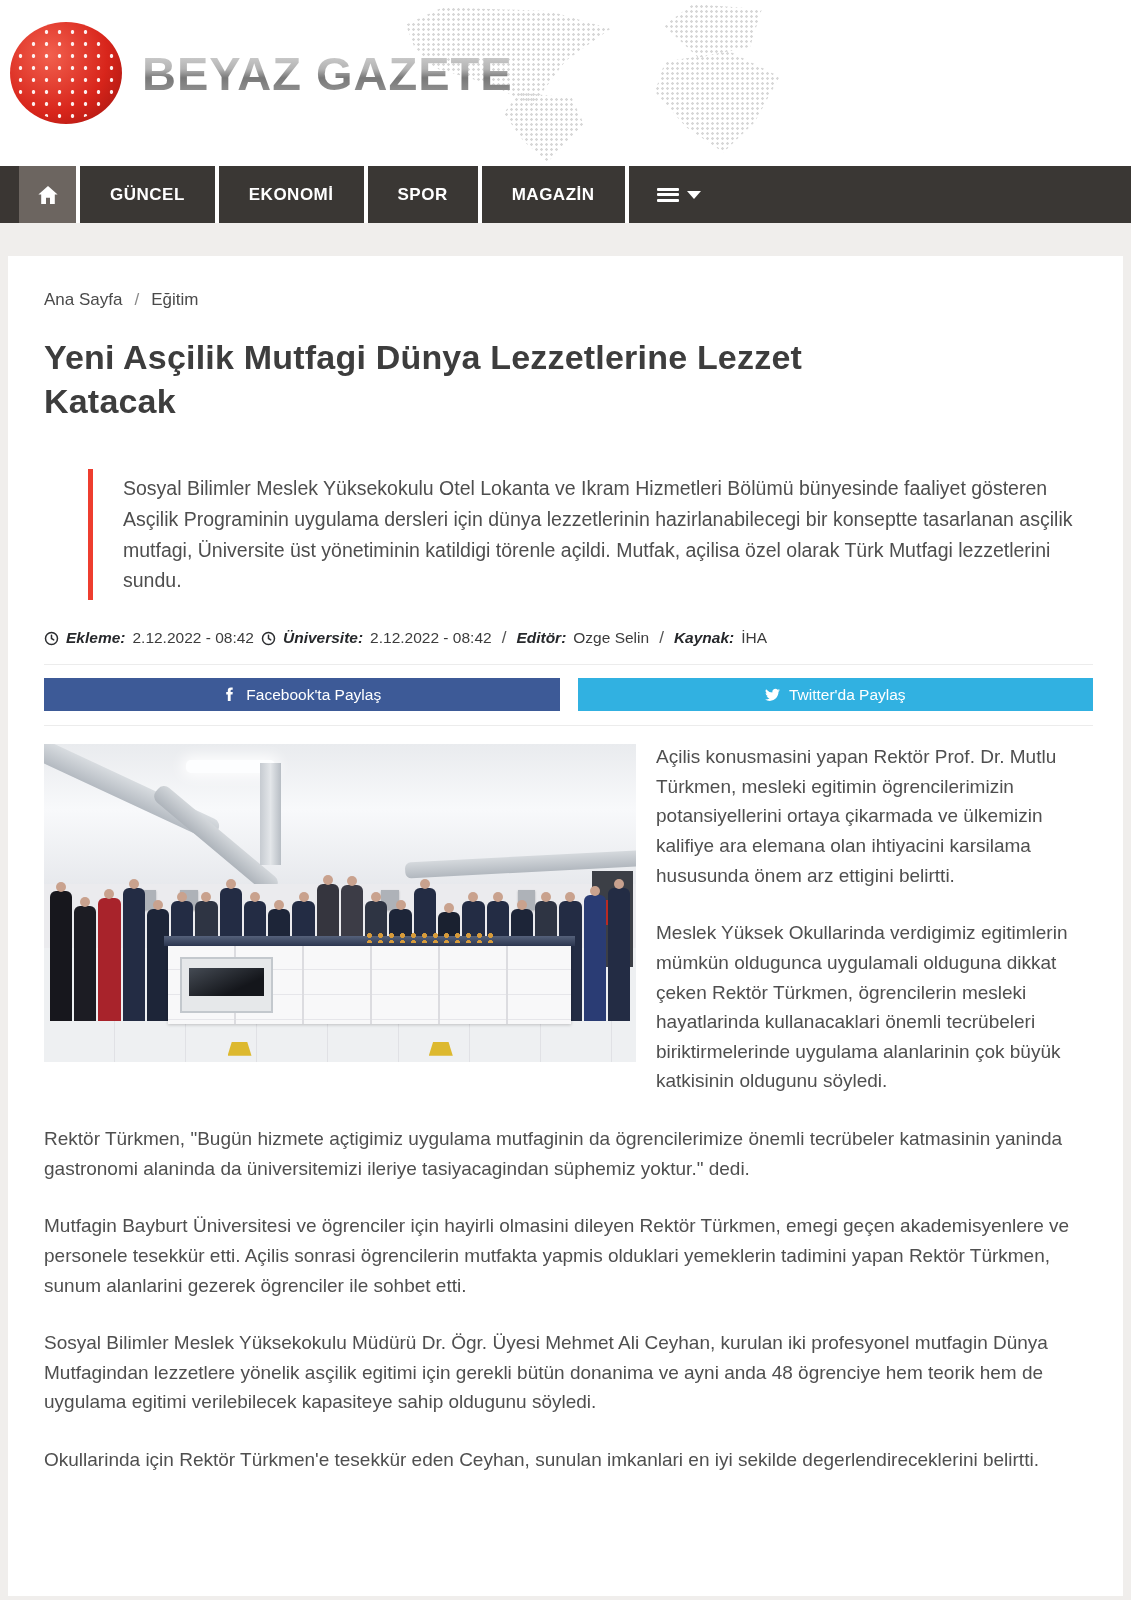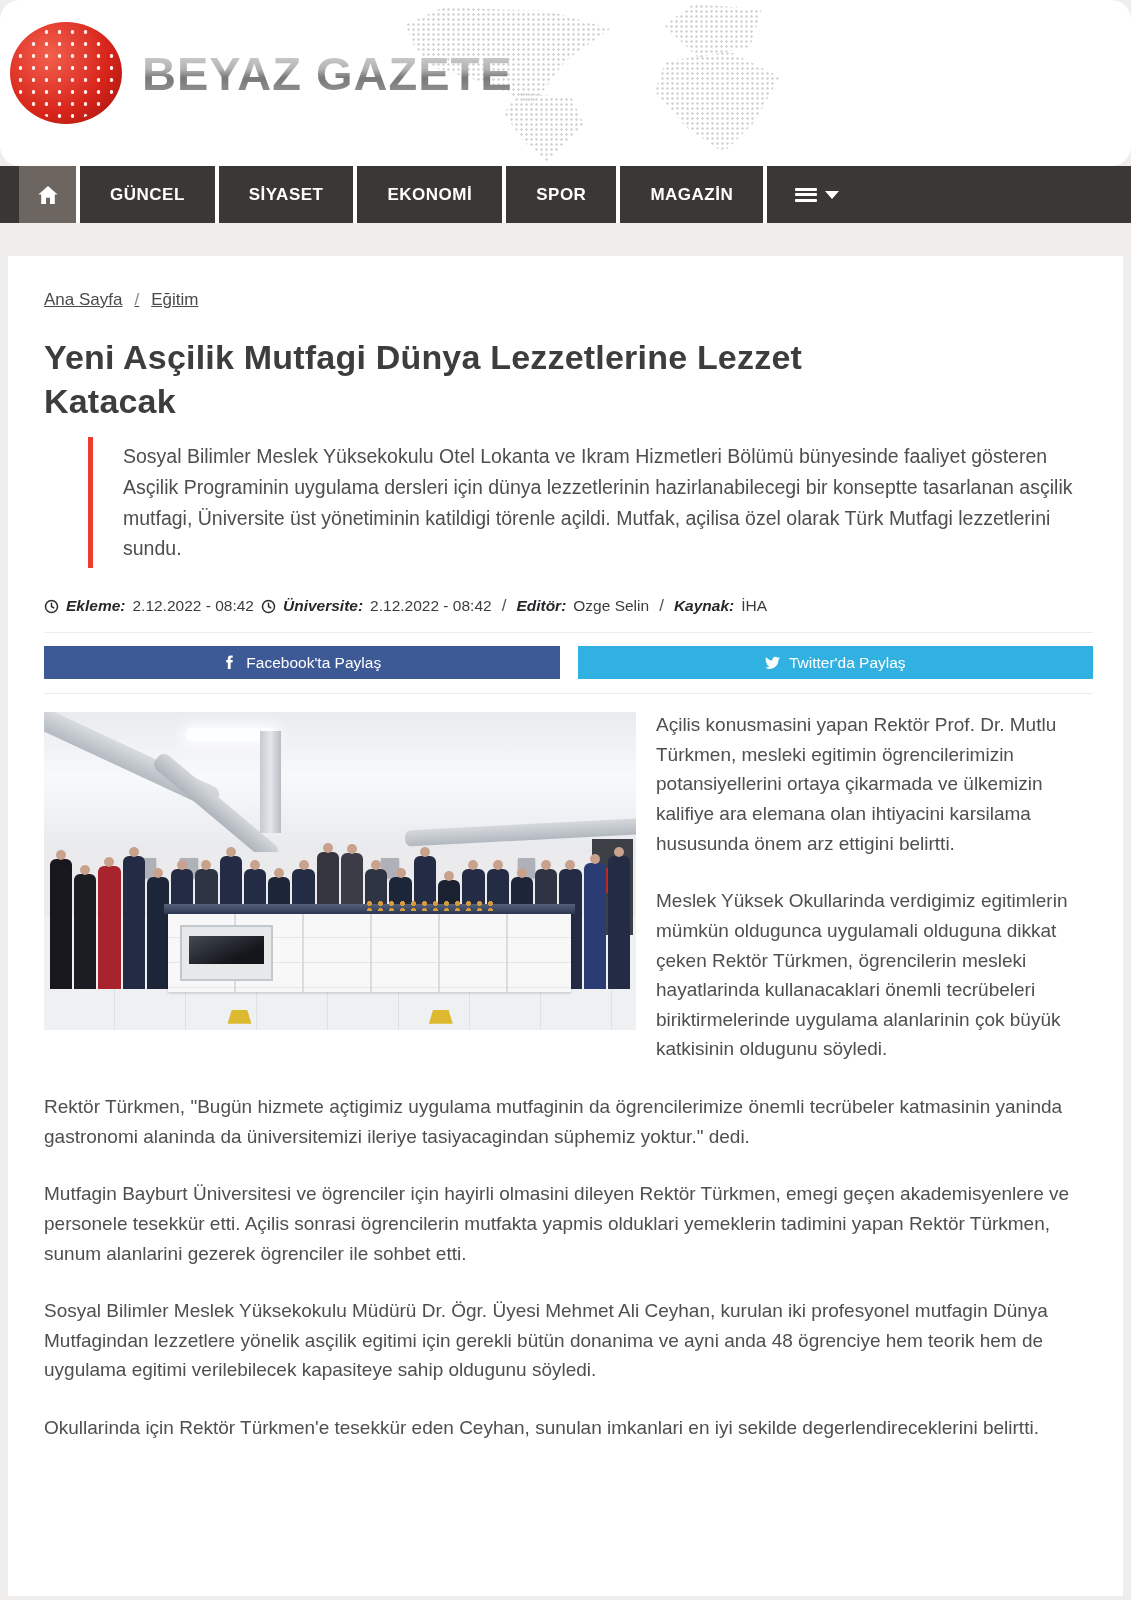--- a/index.html
+++ b/index.html
@@ -3,21 +3,21 @@
 <meta charset="utf-8">
 <style>
   * { box-sizing: border-box; margin: 0; padding: 0; }
   html,body { background:#f0eeec; }
   body {
     width:1131px; height:1600px; margin:0 auto; overflow:hidden;
     font-family:"Liberation Sans", sans-serif; color:#4b4b4b;
   }
 
   
-  .site-header { position:relative; background:#fff; height:166px; overflow:hidden;border-radius:20px; }
+  .site-header { position:relative; background:#fff; height:166px; overflow:hidden; }
   .brand { position:absolute; left:10px; top:22px; display:flex; align-items:center; gap:20px; }
   .logo-globe {
     width:112px; height:102px; border-radius:50%;
     background:radial-gradient(circle at 35% 32%, #f2604e, #d8251b 58%, #9c130e);
     position:relative; overflow:hidden; flex:0 0 auto;
   }
   .logo-globe::after{
     content:""; position:absolute; inset:4px; border-radius:50%;
     background-image:radial-gradient(circle, rgba(255,255,255,.92) 1.6px, transparent 2.1px);
     background-size:13px 12px;
@@ -56,27 +56,27 @@
     cursor:pointer;
   }
   .nav-more { background:#3a3734; flex:1; display:flex; align-items:center; gap:8px; padding:0 0 0 28px; cursor:pointer; }
   .burger { width:22px; height:14px; display:flex; flex-direction:column; justify-content:space-between; }
   .burger b { height:3px; background:#fff; border-radius:1px; }
   .caret { width:0; height:0; border-left:7px solid transparent; border-right:7px solid transparent; border-top:8px solid #fff; }
 
   
   .card { background:#fff; margin:33px 8px 0; padding:30px 30px 40px 36px; min-height:1340px; }
 
-  .breadcrumb { display:flex; gap:12px; font-size:17px; color:#4a4a4a; margin:4px 0 26px;text-decoration:underline; }
+  .breadcrumb { display:flex; gap:12px; font-size:17px; color:#4a4a4a; margin:4px 0 26px; }
   .breadcrumb .sep { color:#8a8a8a; }
   .breadcrumb a { color:#4a4a4a; text-decoration:none; cursor:pointer; }
 
   .headline {
     font-size:34px; line-height:1.28; font-weight:bold; color:#3d3d3d;
-    max-width:800px; letter-spacing:.2px; margin-bottom:14px;
+    max-width:800px; letter-spacing:.2px; margin-bottom:46px;
   }
 
   .lead {
     border-left:5px solid #ee3d2f; padding:4px 0 4px 30px; margin:0 0 26px 44px;
     font-size:19.5px; line-height:1.58; color:#4e4e4e;
   }
 
   .meta-row { display:flex; align-items:center; flex-wrap:wrap; gap:7px; font-size:15.5px; color:#3c3c3c; padding:2px 0 16px; }
   .meta-row .lbl { font-weight:bold; color:#26282b;font-style:italic; }
   .meta-row .slash { color:#555; font-size:17px; padding:0 3px; }
@@ -159,21 +159,20 @@
 </header>
 
 <nav class="main-nav">
   <div class="nav-edge"></div>
   <div class="nav-home">
     <svg width="22" height="20" viewBox="0 0 16 15">
       <path d="M8 .8 0.8 7.2h2.1v7h3.6V9.6h3V14.2h3.6v-7h2.1z" fill="#fff"></path>
     </svg>
   </div>
   <div class="nav-item">GÜNCEL</div>
-  <div class="nav-item">SİYASET</div>
   <div class="nav-item">EKONOMİ</div>
   <div class="nav-item">SPOR</div>
   <div class="nav-item">MAGAZİN</div>
   <div class="nav-more">
     <span class="burger">
         <b></b>
         <b></b>
         <b></b>
       </span>
     <span class="caret"></span>

